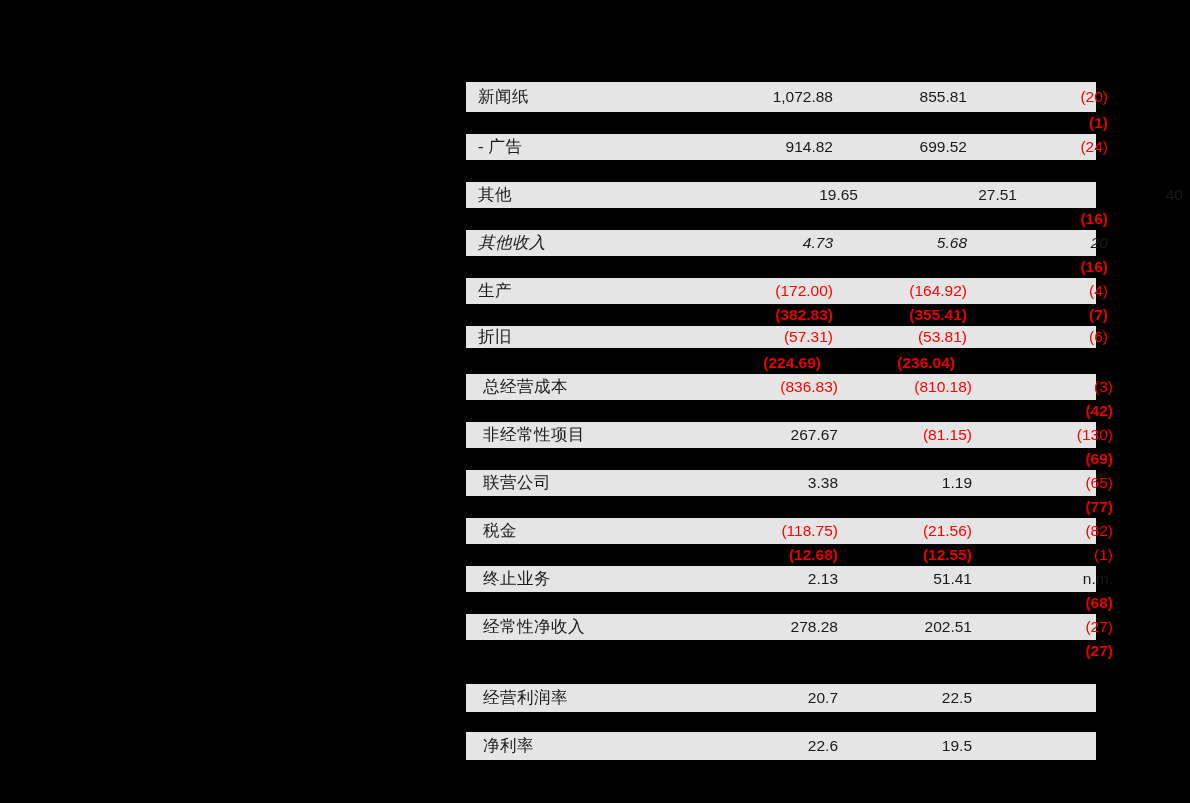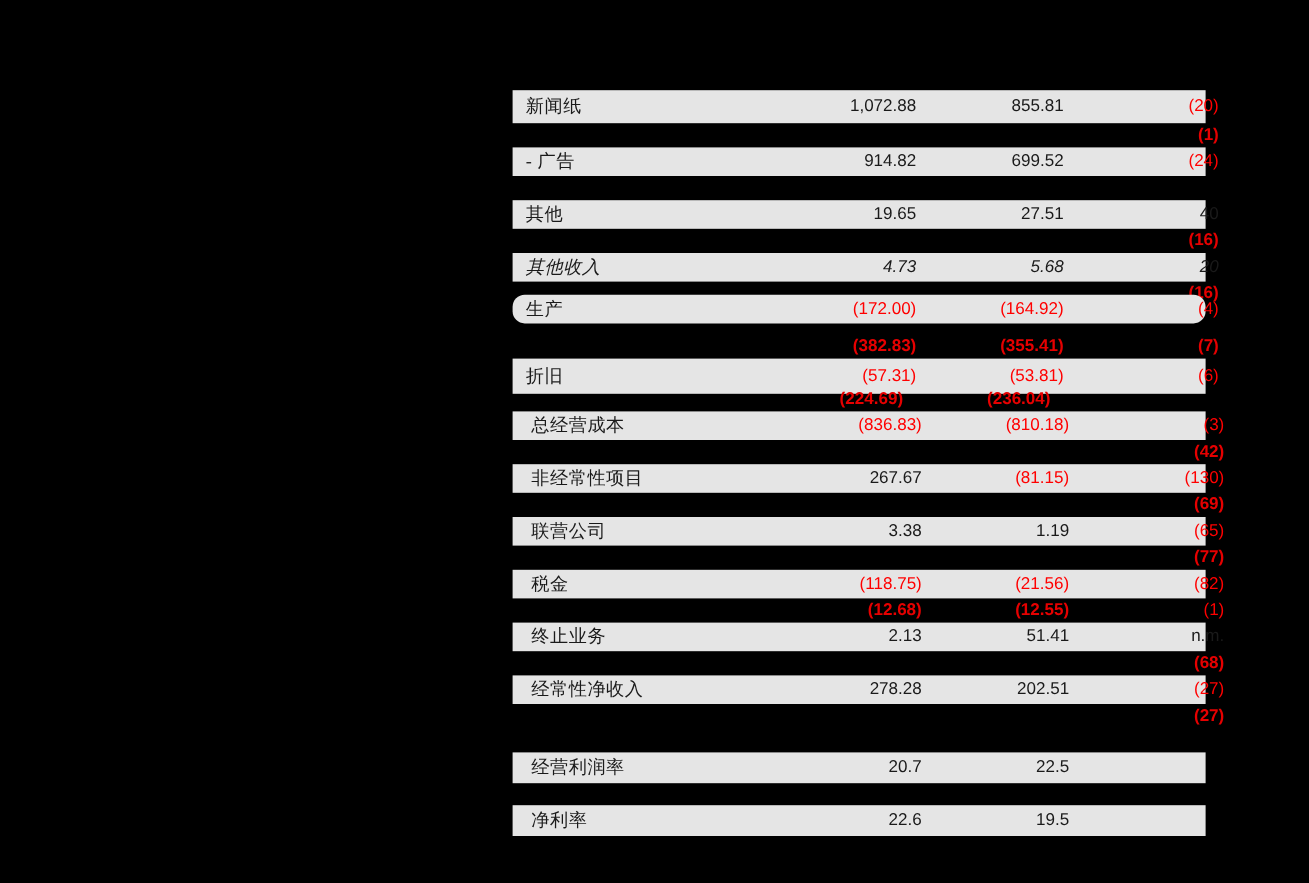--- a/index.html
+++ b/index.html
@@ -91,21 +91,21 @@
       <div class="cell-num c1">914.82</div>
       <div class="cell-num c2">699.52</div>
       <div class="cell-num c3 neg">(24)</div>
     </div>
     <div class="row plain" style="top: 160px; height: 22px;">
       <div class="cell-label indent"></div>
       <div class="cell-num c1"></div>
       <div class="cell-num c2"></div>
       <div class="cell-num c3"></div>
     </div>
-    <div class="row banded" style="top: 182px; height: 26px;">
+    <div class="row banded" style="top: 182px; height: 26px; gap: 25px;">
       <div class="cell-label indent">其他</div>
       <div class="cell-num c1">19.65</div>
       <div class="cell-num c2">27.51</div>
       <div class="cell-num c3">40</div>
     </div>
     <div class="row plain" style="top: 208px; height: 22px;">
       <div class="cell-label indent"></div>
       <div class="cell-num c1"></div>
       <div class="cell-num c2"></div>
       <div class="cell-num c3 boldred">(16)</div>
@@ -115,33 +115,33 @@
       <div class="cell-num c1">4.73</div>
       <div class="cell-num c2">5.68</div>
       <div class="cell-num c3">20</div>
     </div>
     <div class="row plain" style="top: 256px; height: 22px;">
       <div class="cell-label indent"></div>
       <div class="cell-num c1"></div>
       <div class="cell-num c2"></div>
       <div class="cell-num c3 boldred">(16)</div>
     </div>
-    <div class="row banded" style="top: 268px; height: 26px; border-radius: 11px;">
+    <div class="row banded" style="top: 278px; height: 26px;">
       <div class="cell-label indent">生产</div>
       <div class="cell-num c1 neg">(172.00)</div>
       <div class="cell-num c2 neg">(164.92)</div>
       <div class="cell-num c3 neg">(4)</div>
     </div>
     <div class="row plain" style="top: 304px; height: 22px;">
       <div class="cell-label indent"></div>
       <div class="cell-num c1 boldred">(382.83)</div>
       <div class="cell-num c2 boldred">(355.41)</div>
       <div class="cell-num c3 boldred">(7)</div>
     </div>
-    <div class="row banded" style="top: 326px; height: 32px;">
+    <div class="row banded" style="top: 326px; height: 22px;">
       <div class="cell-label indent">折旧</div>
       <div class="cell-num c1 neg">(57.31)</div>
       <div class="cell-num c2 neg">(53.81)</div>
       <div class="cell-num c3 neg">(6)</div>
     </div>
     <div class="row plain" style="top: 352px; height: 22px; justify-content: flex-end;">
       <div class="cell-label indent"></div>
       <div class="cell-num c1 boldred">(224.69)</div>
       <div class="cell-num c2 boldred">(236.04)</div>
       <div class="cell-num c3"></div>

